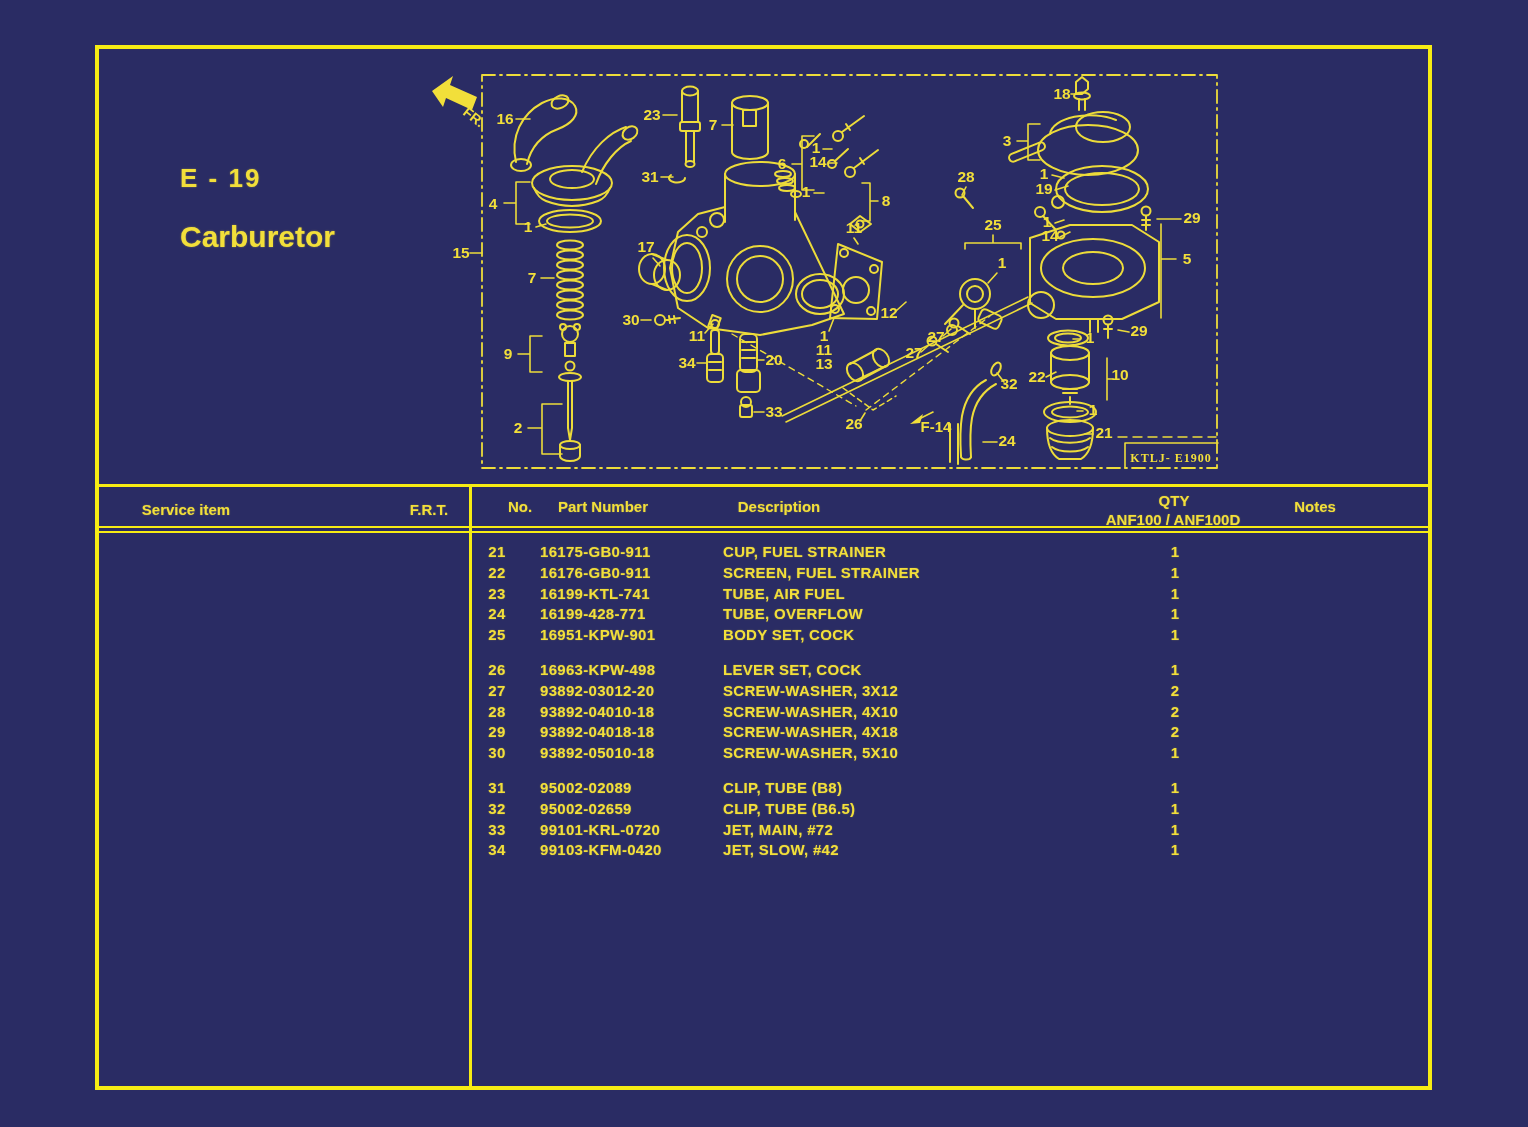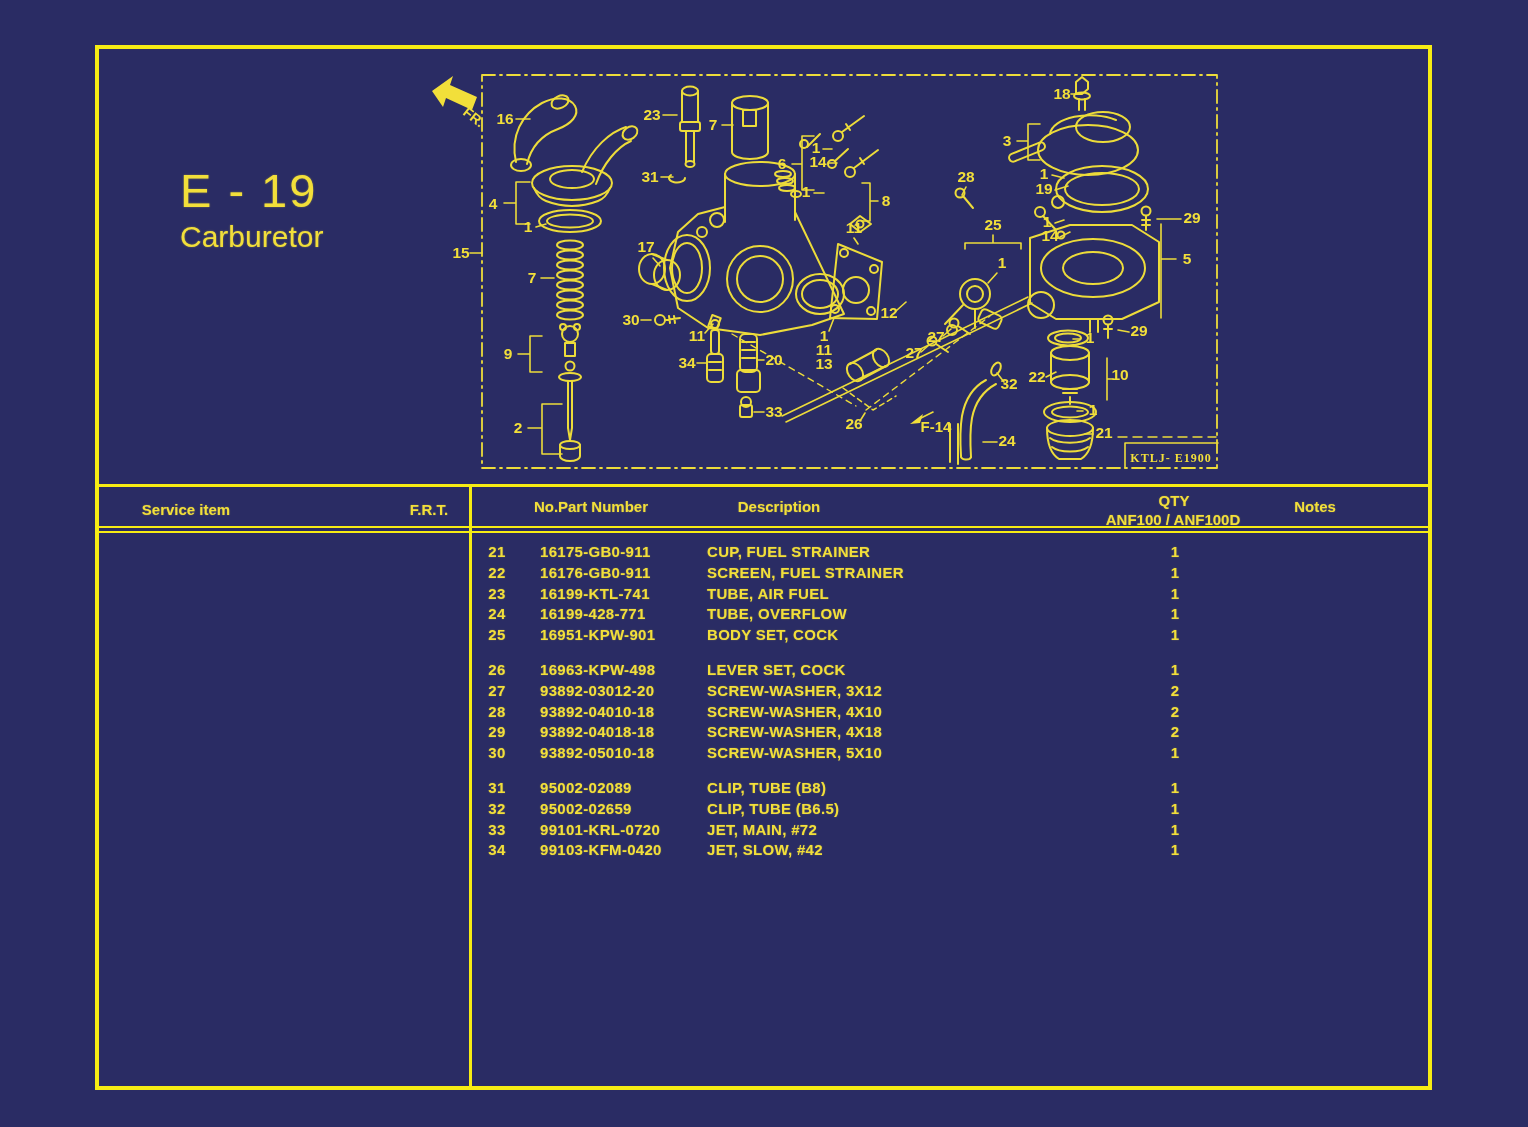--- a/index.html
+++ b/index.html
@@ -7,36 +7,36 @@
     --yl:#f2df3a;
     --bd:#f6ec14;
     --stroke:#eddc3a;
   }
   *{margin:0;padding:0;box-sizing:border-box;}
   html,body{width:1528px;height:1127px;background:var(--bg);overflow:hidden;
     font-family:"Liberation Sans",sans-serif;}
   .stage{position:absolute;left:0;top:0;width:1528px;height:1127px;background:var(--bg);}
   .page-border{position:absolute;left:95px;top:45px;width:1337px;height:1045px;
     border:4px solid var(--bd);}
-  .title-code{position:absolute;left:180px;top:163px;font-size:47px;font-weight:400;
+  .title-code{position:absolute;left:180px;top:163px;font-size:26px;font-weight:700;
     color:var(--yl);letter-spacing:2px;text-shadow:0 0 2px rgba(242,223,58,.45);}
-  .title-name{position:absolute;left:180px;top:220px;font-size:30px;font-weight:400;
+  .title-name{position:absolute;left:180px;top:220px;font-size:30px;font-weight:700;
     color:var(--yl);text-shadow:0 0 2px rgba(242,223,58,.45);}
   .hline{position:absolute;background:var(--bd);}
   .vline{position:absolute;background:var(--bd);}
   .hc{position:absolute;transform:translate(-50%,-50%);white-space:nowrap;
     font-size:15px;font-weight:bold;color:var(--yl);
     text-shadow:0 0 1.5px rgba(242,223,58,.4);}
   .tbody{position:absolute;left:471px;top:533px;width:957px;height:557px;}
   .prow{position:absolute;left:0;width:100%;height:21px;}
   .prow span{position:absolute;top:0;font-size:15px;font-weight:bold;color:var(--yl);
     white-space:nowrap;letter-spacing:.3px;text-shadow:0 0 1.5px rgba(242,223,58,.4);}
   .c-no{left:8px;width:36px;text-align:center;}
   .c-pn{left:69px;}
-  .c-desc{left:236px;}
+  .c-desc{left:252px;}
   .c-qty{left:662px;width:84px;text-align:center;}
   svg text{fill:var(--yl);font-family:"Liberation Sans",sans-serif;font-weight:bold;}
   svg .ref{font-family:"Liberation Serif",serif;font-weight:bold;letter-spacing:1px;}
 </style>
 </head>
 <body>
 
 <div class="stage">
 
   <div class="page-border"></div>
@@ -486,21 +486,21 @@
     </g>
   </svg>
 
   <div class="hline" style="left:97px;top:484px;width:1333px;height:3px;"></div>
   <div class="hline" style="left:97px;top:526px;width:1333px;height:2px;"></div>
   <div class="hline" style="left:97px;top:531px;width:1333px;height:2px;"></div>
   <div class="vline" style="left:469px;top:484px;width:3px;height:604px;"></div>
 
   <div class="hc" style="left:186px;top:509px;">Service item</div>
   <div class="hc" style="left:429px;top:509px;">F.R.T.</div>
-  <div class="hc" style="left:537px;top:506px;padding-left:18px;">No.</div>
+  <div class="hc" style="left:511px;top:506px;padding-left:18px;">No.</div>
   <div class="hc" style="left:603px;top:506px;text-align:right;">Part Number</div>
   <div class="hc" style="left:779px;top:506px;text-align:right;">Description</div>
   <div class="hc" style="left:1174px;top:500px;">QTY</div>
   <div class="hc" style="left:1173px;top:519px;">ANF100 / ANF100D</div>
   <div class="hc" style="left:1315px;top:506px;text-align:right;">Notes</div>
 
   <div class="tbody" id="tbody">
       <div class="prow" style="top: 10px;">
         <span class="c-no">21</span>
         <span class="c-pn">16175-GB0-911</span>

